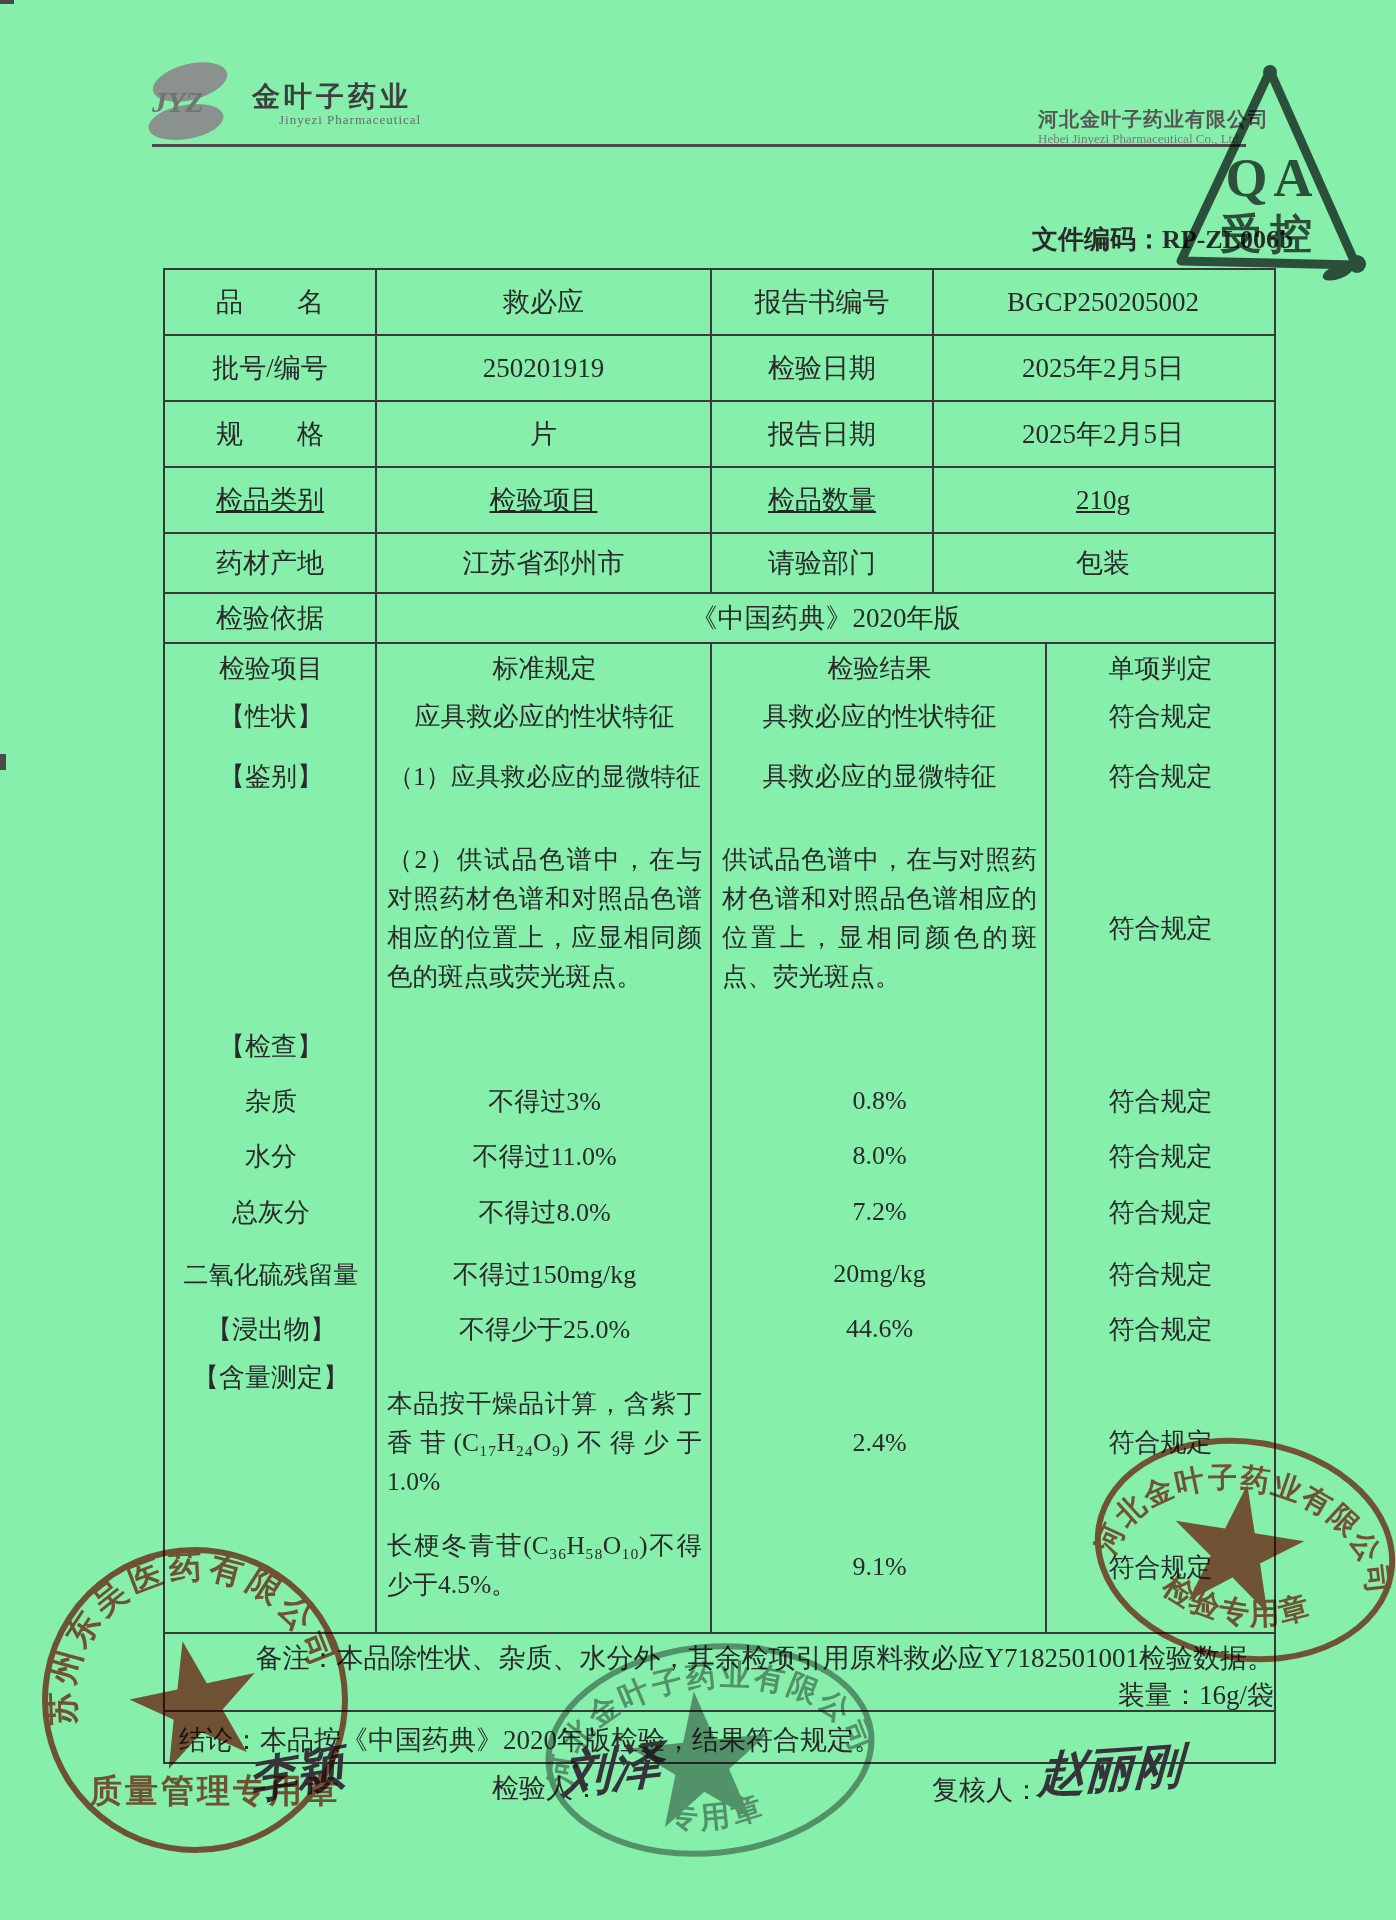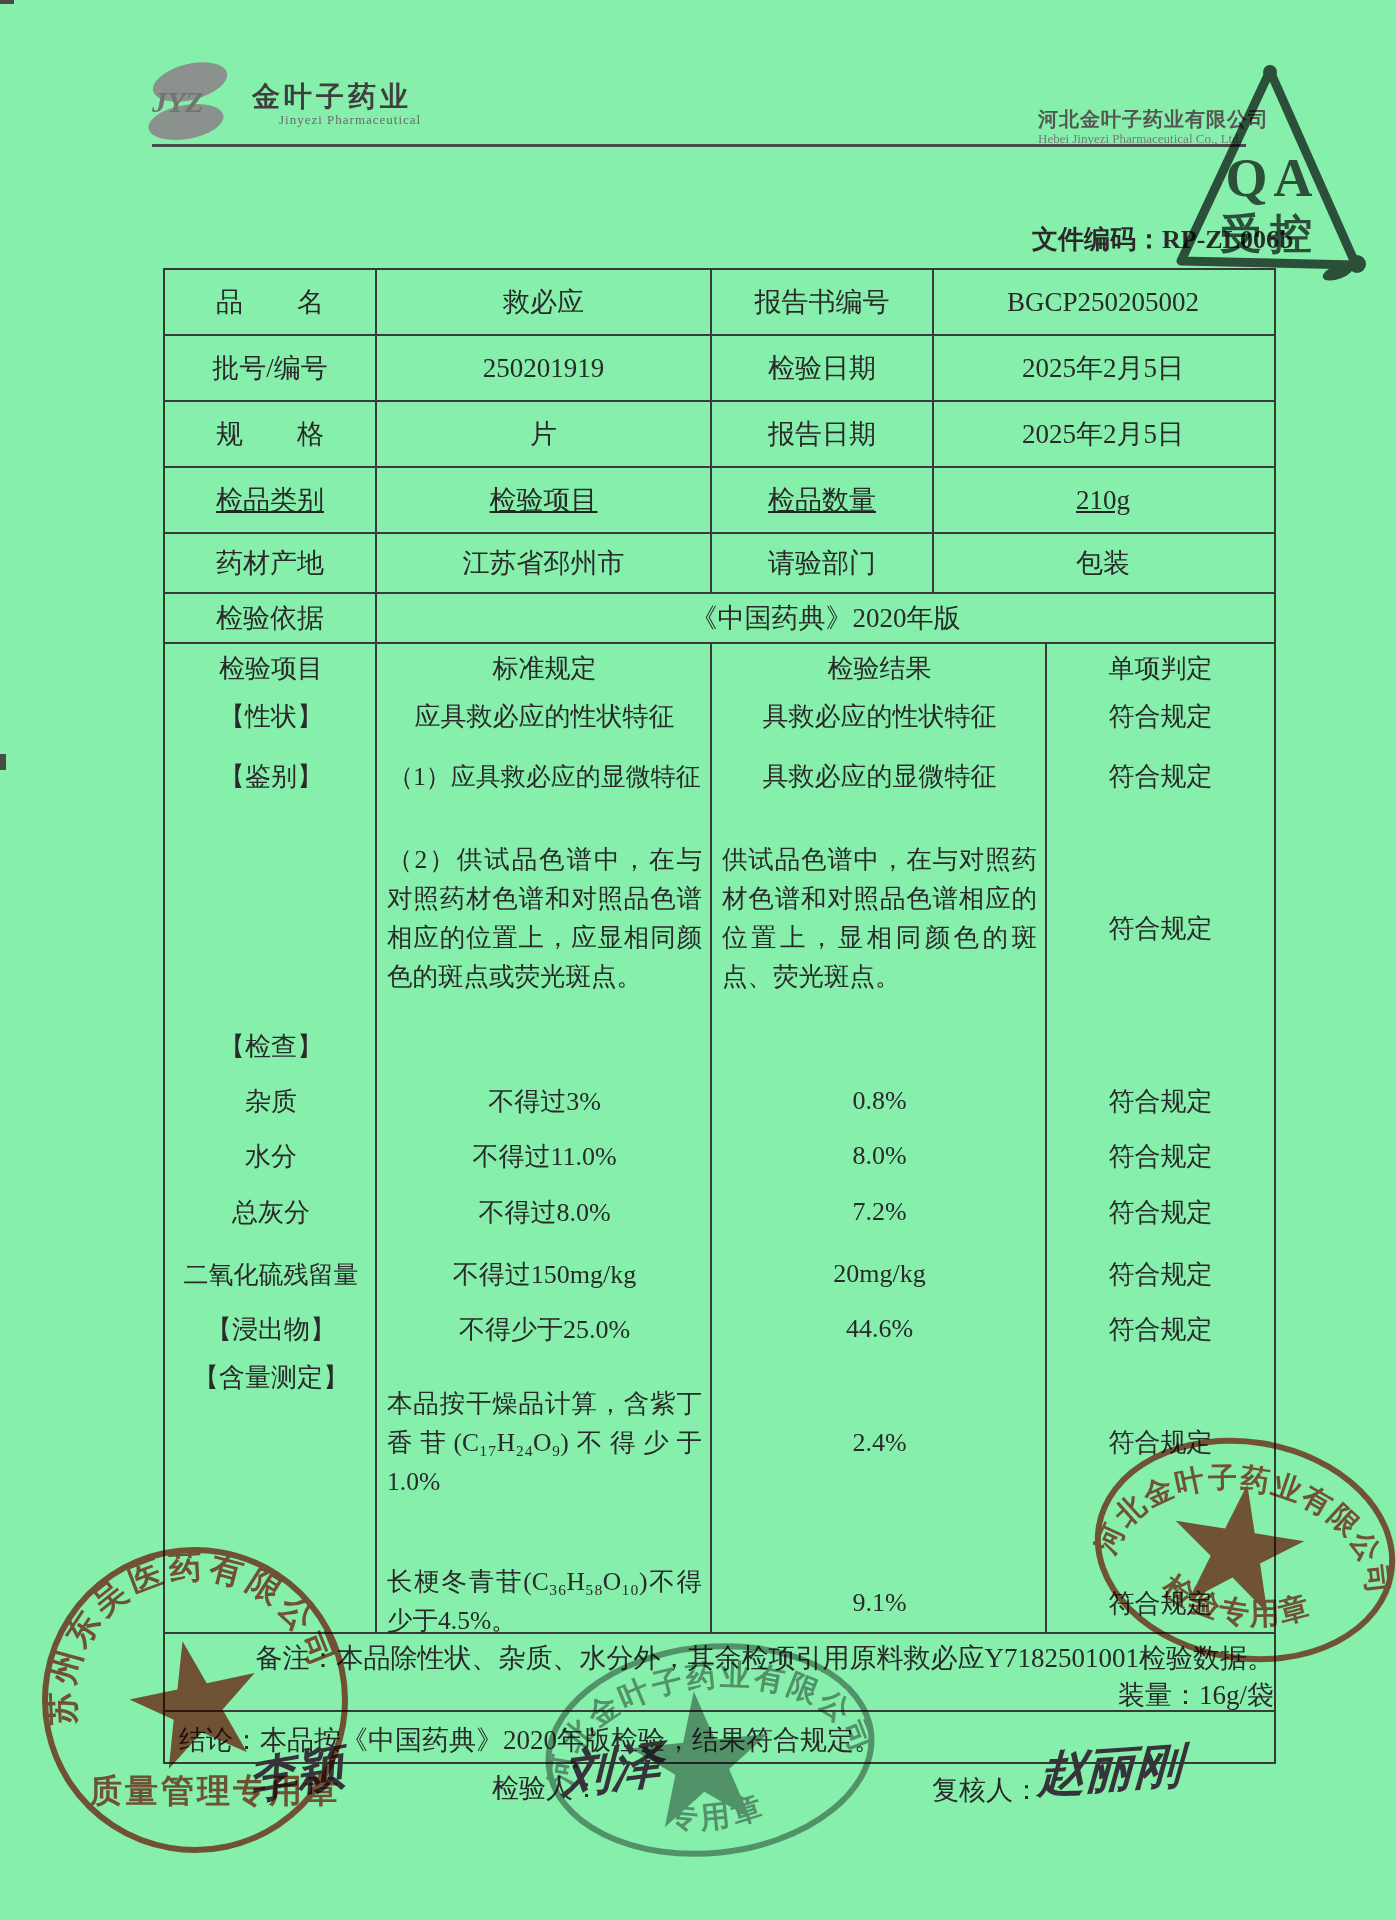--- a/index.html
+++ b/index.html
@@ -184,21 +184,21 @@
         <div class="rc"></div>
       </div>
 
       <div class="rrow" style="top:740px;height:82px;">
         <div class="rc"></div>
         <div class="rc blk">本品按干燥品计算，含紫丁香苷(C₁₇H₂₄O₉)不得少于1.0%</div>
         <div class="rc">2.4%</div>
         <div class="rc">符合规定</div>
       </div>
 
-      <div class="rrow" style="top:882px;height:82px;margin-top:36px;">
+      <div class="rrow" style="top:882px;height:82px;">
         <div class="rc"></div>
         <div class="rc blk">长梗冬青苷(C₃₆H₅₈O₁₀)不得少于4.5%。</div>
         <div class="rc">9.1%</div>
         <div class="rc">符合规定</div>
       </div>
     </div>
 
     <div class="remark" style="height:70px;">
       <div>备注：本品除性状、杂质、水分外，其余检项引用原料救必应Y7182501001检验数据。</div>
       <div>装量：16g/袋</div>

